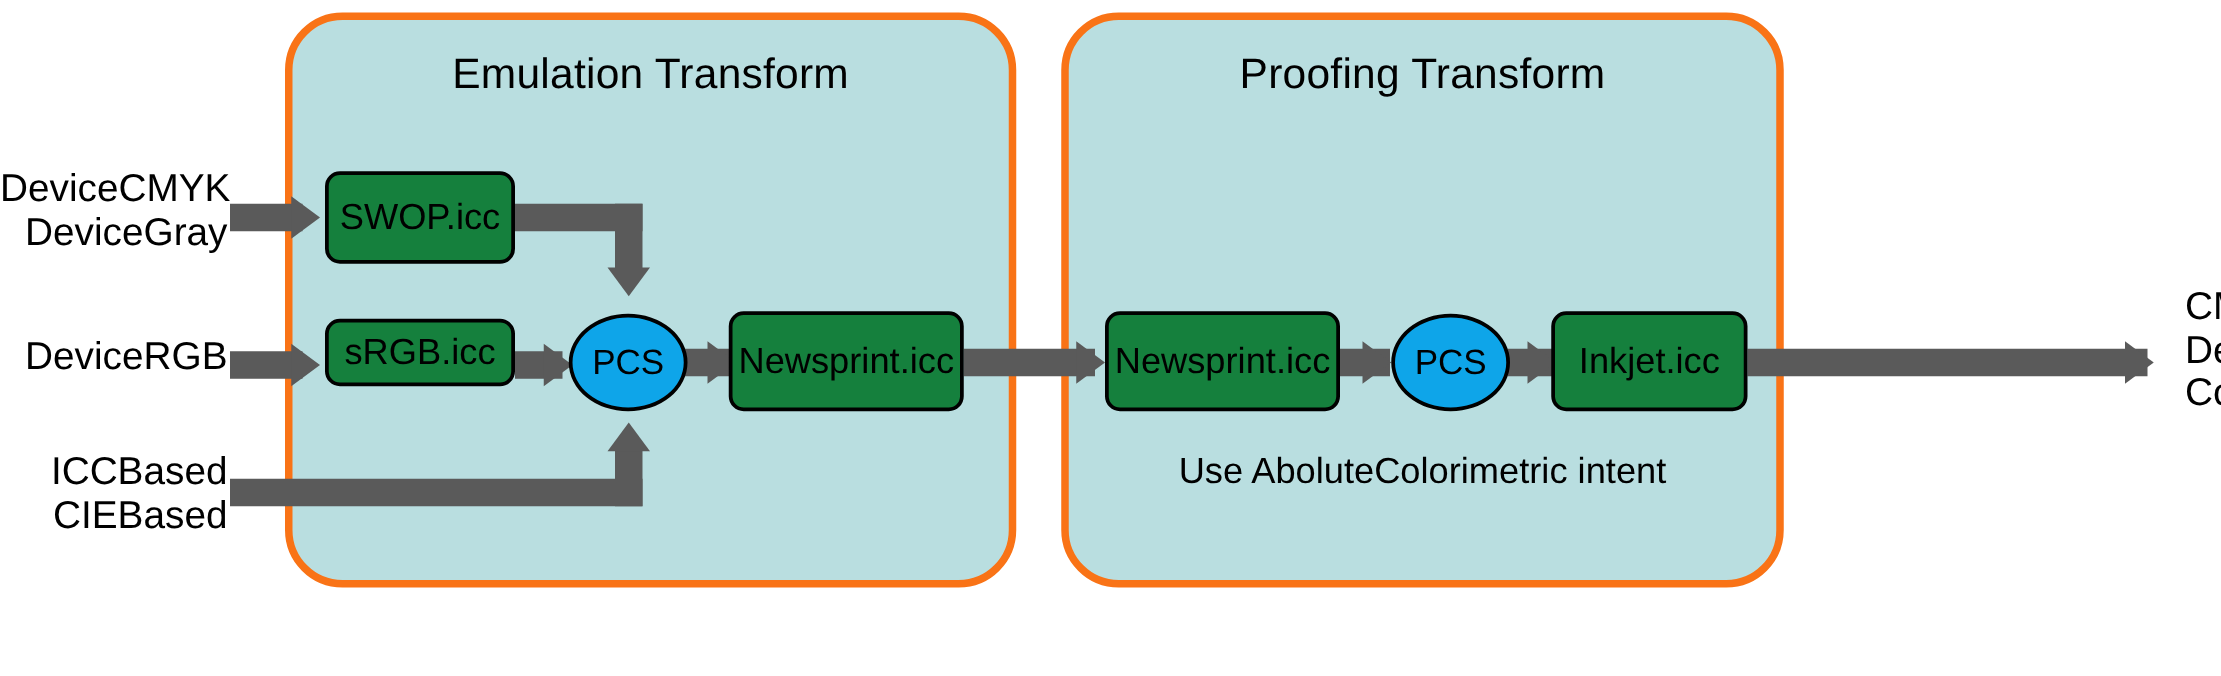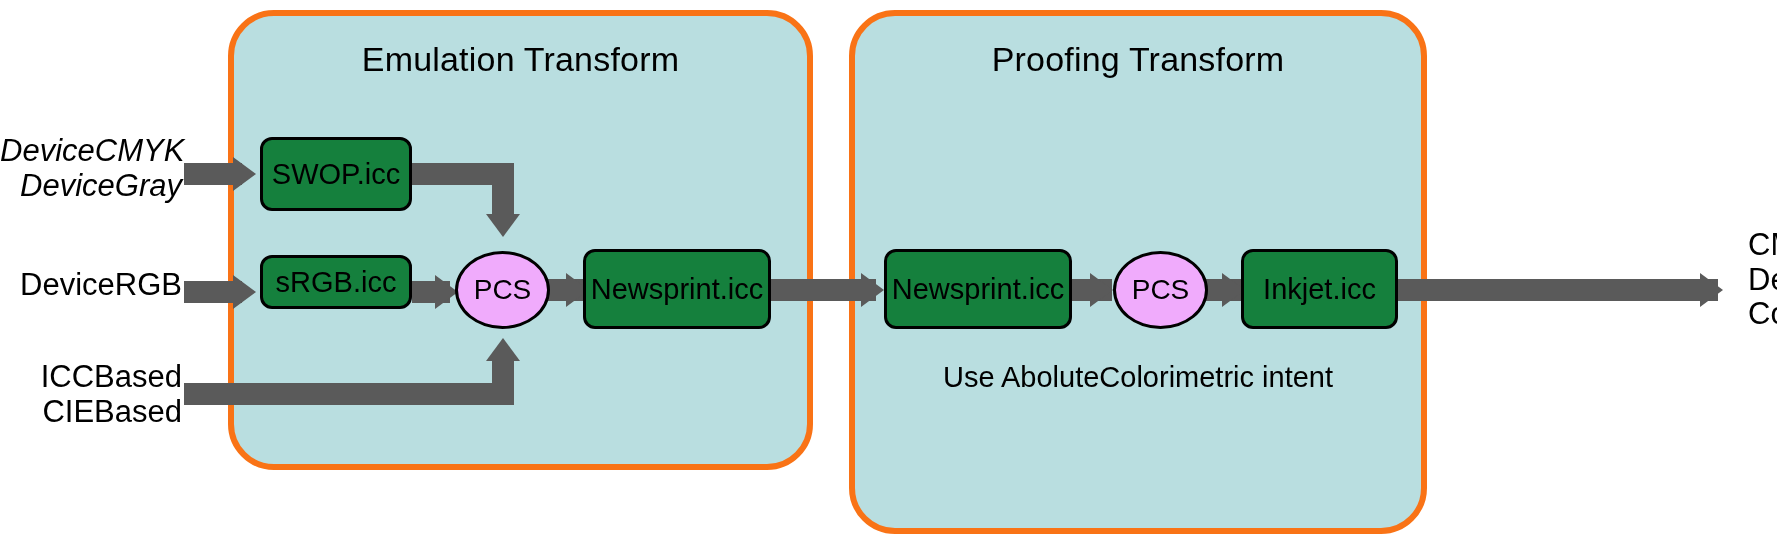--- a/index.html
+++ b/index.html
@@ -5,57 +5,57 @@
   html,body{margin:0;padding:0;background:#ffffff;}
   body{width:1777px;height:541px;position:relative;overflow:hidden;
        font-family:"Liberation Sans","DejaVu Sans",sans-serif;}
 
   .stage{position:absolute;left:0;top:0;width:1777px;height:541px;}
 
   
   .panel{position:absolute;background:#b9dee0;border:6px solid #f97316;
          border-radius:46px;box-sizing:border-box;}
   #panel-emulation{left:228px;top:10px;width:585px;height:460px;}
-  #panel-proofing{left:849px;top:10px;width:578px;height:524px;}
+  #panel-proofing{left:849px;top:10px;width:578px;height:460px;}
 
   .panel-title{position:absolute;width:100%;top:24px;left:0;text-align:center;
                font-size:34px;color:#000;letter-spacing:.2px;}
 
   
   .profile-box{position:absolute;background:#15803d;border:3px solid #000;
                border-radius:12px;box-sizing:border-box;display:flex;
                align-items:center;justify-content:center;
                font-size:29px;color:#000;z-index:5;}
 
   #box-swop{left:260px;top:137px;width:152px;height:74px;}
   #box-srgb{left:260px;top:255px;width:152px;height:54px;}
   #box-newsprint-left{left:583px;top:249px;width:188px;height:80px;}
   #box-newsprint-right{left:884px;top:249px;width:188px;height:80px;}
   #box-inkjet{left:1241px;top:249px;width:157px;height:80px;}
 
   
-  .pcs{position:absolute;background:#f0abfc;border:3px solid #000;
+  .pcs{position:absolute;background:#0ea5e9;border:3px solid #000;
        border-radius:50%;box-sizing:border-box;display:flex;align-items:center;
        justify-content:center;font-size:28px;color:#000;z-index:6;}
   #pcs-left{left:455px;top:251px;width:95px;height:78px;}
   #pcs-right{left:1113px;top:251px;width:95px;height:78px;}
 
   
   .line{position:absolute;background:#5a5a5a;z-index:2;}
   .arrow{position:absolute;width:0;height:0;z-index:3;}
   .arrow-r{border-top:17px solid transparent;border-bottom:17px solid transparent;
            border-left:23px solid #5a5a5a;}
   .arrow-d{border-left:17px solid transparent;border-right:17px solid transparent;
            border-top:23px solid #5a5a5a;}
   .arrow-u{border-left:17px solid transparent;border-right:17px solid transparent;
            border-bottom:23px solid #5a5a5a;}
 
   
   .ext-label{position:absolute;font-size:31px;color:#000;line-height:1.12;z-index:7;}
-  #label-cmyk-gray{left:0px;top:134px;width:182px;text-align:right;font-style:italic;}
+  #label-cmyk-gray{left:0px;top:134px;width:182px;text-align:right;}
   #label-rgb{left:0px;top:268px;width:182px;text-align:right;}
   #label-icc-cie{left:0px;top:360px;width:182px;text-align:right;}
   #label-output{left:1748px;top:228px;width:170px;text-align:left;}
 
   .caption{position:absolute;font-size:29px;color:#000;z-index:7;}
   #caption-intent{left:849px;top:361px;width:578px;text-align:center;}
 </style>
 </head>
 <body>
 

